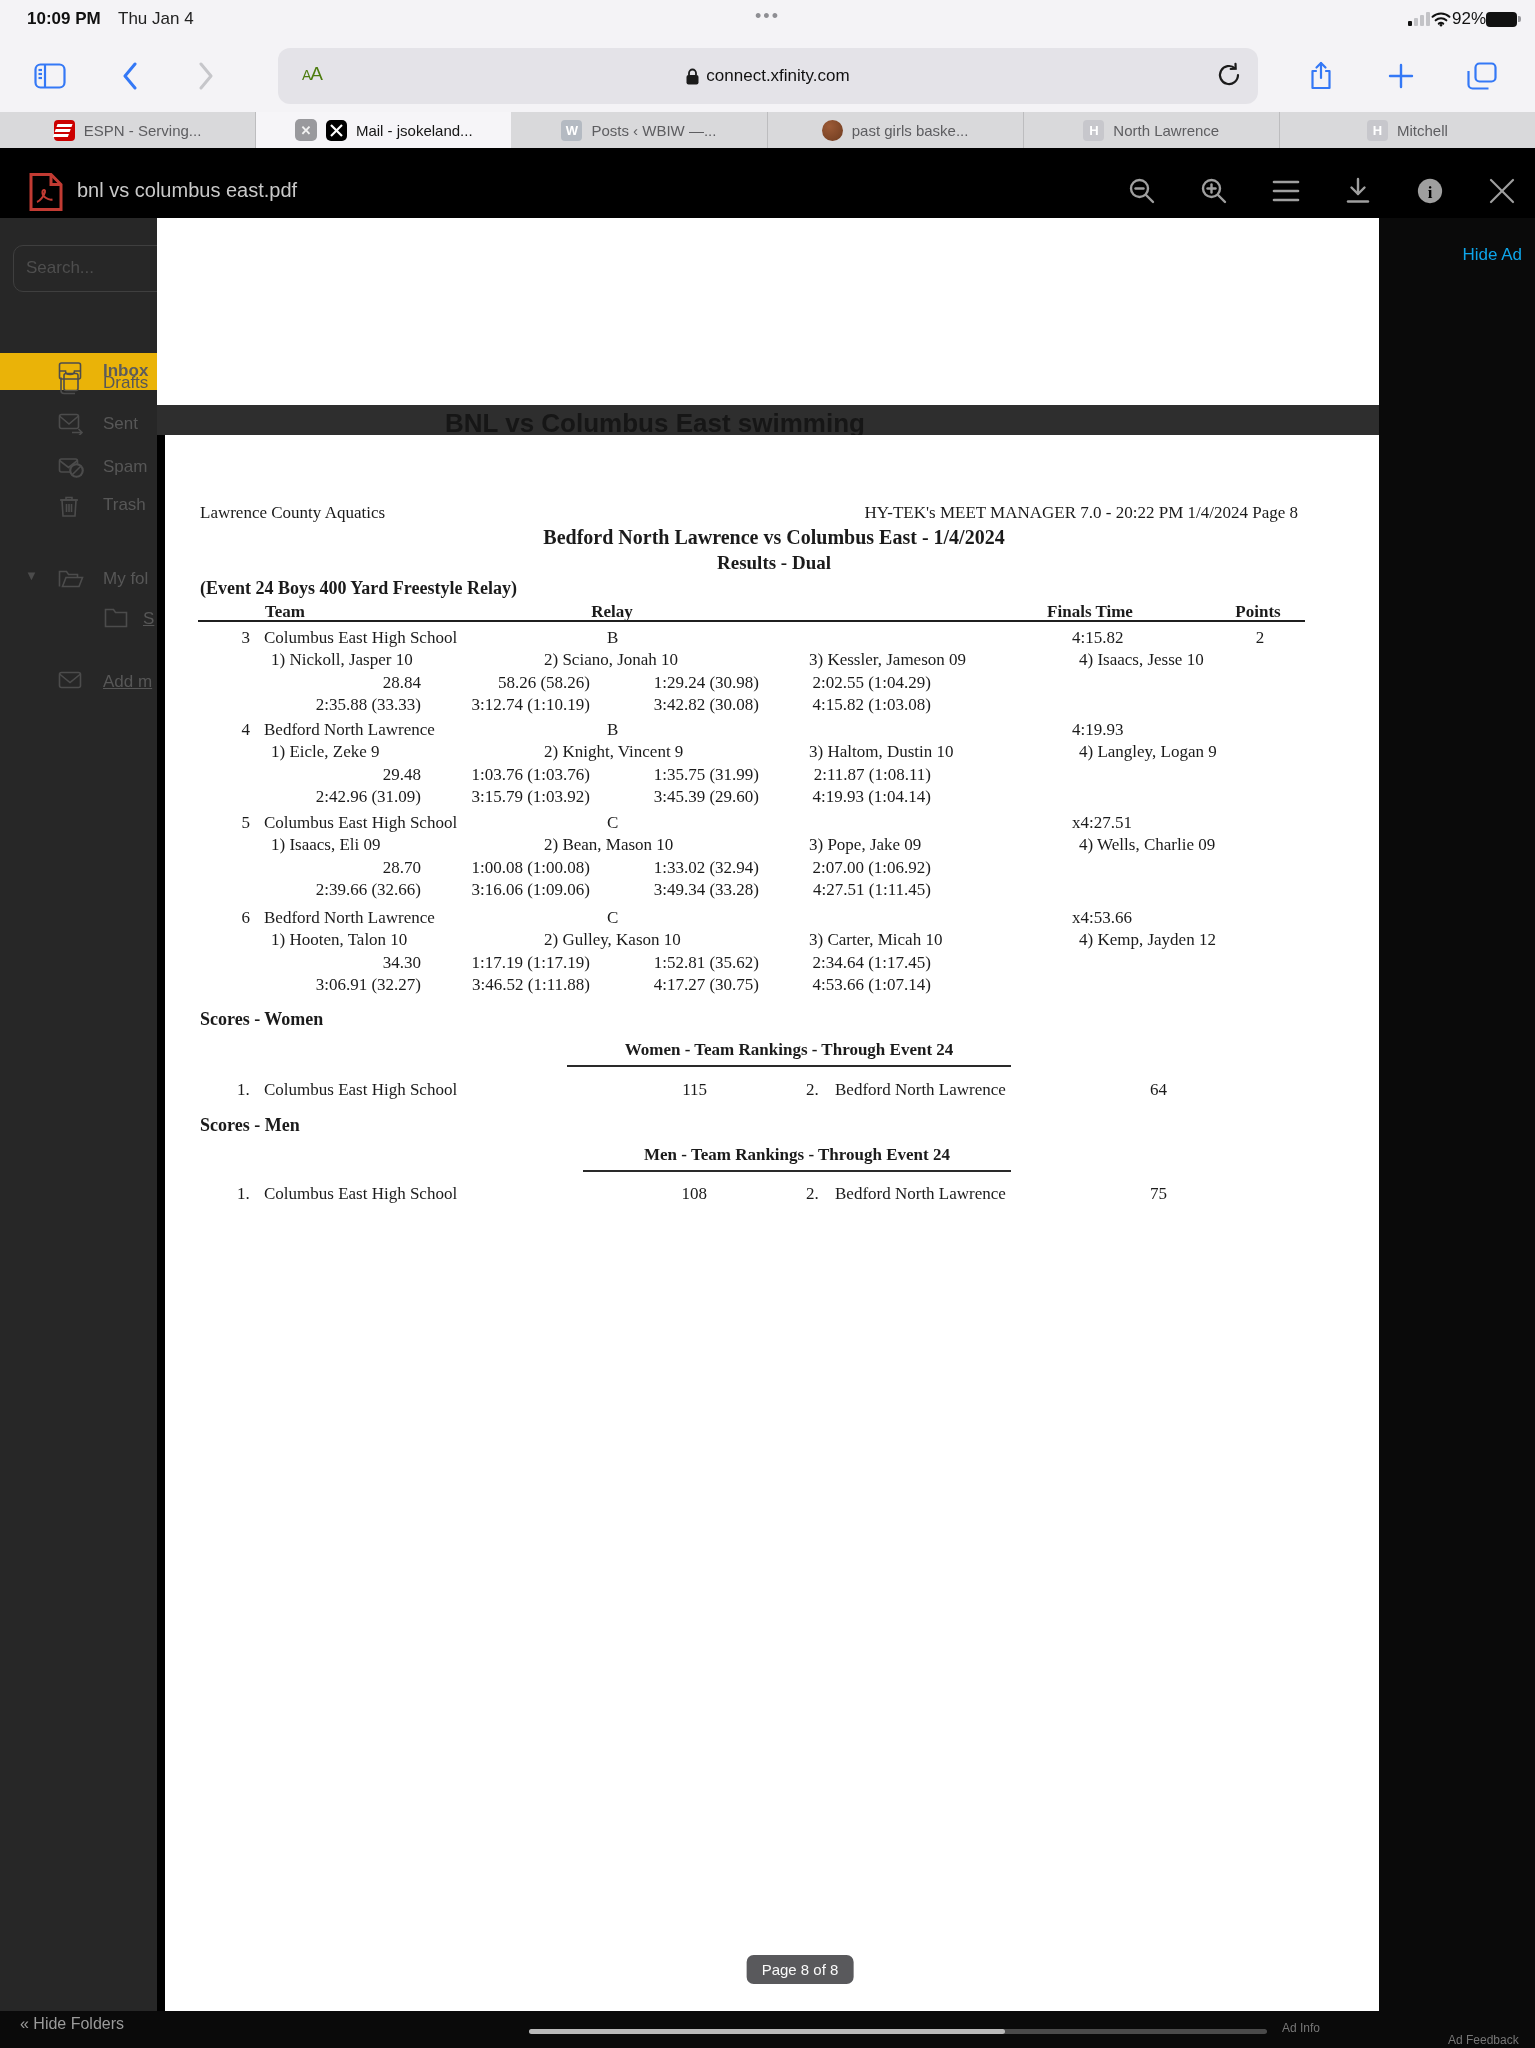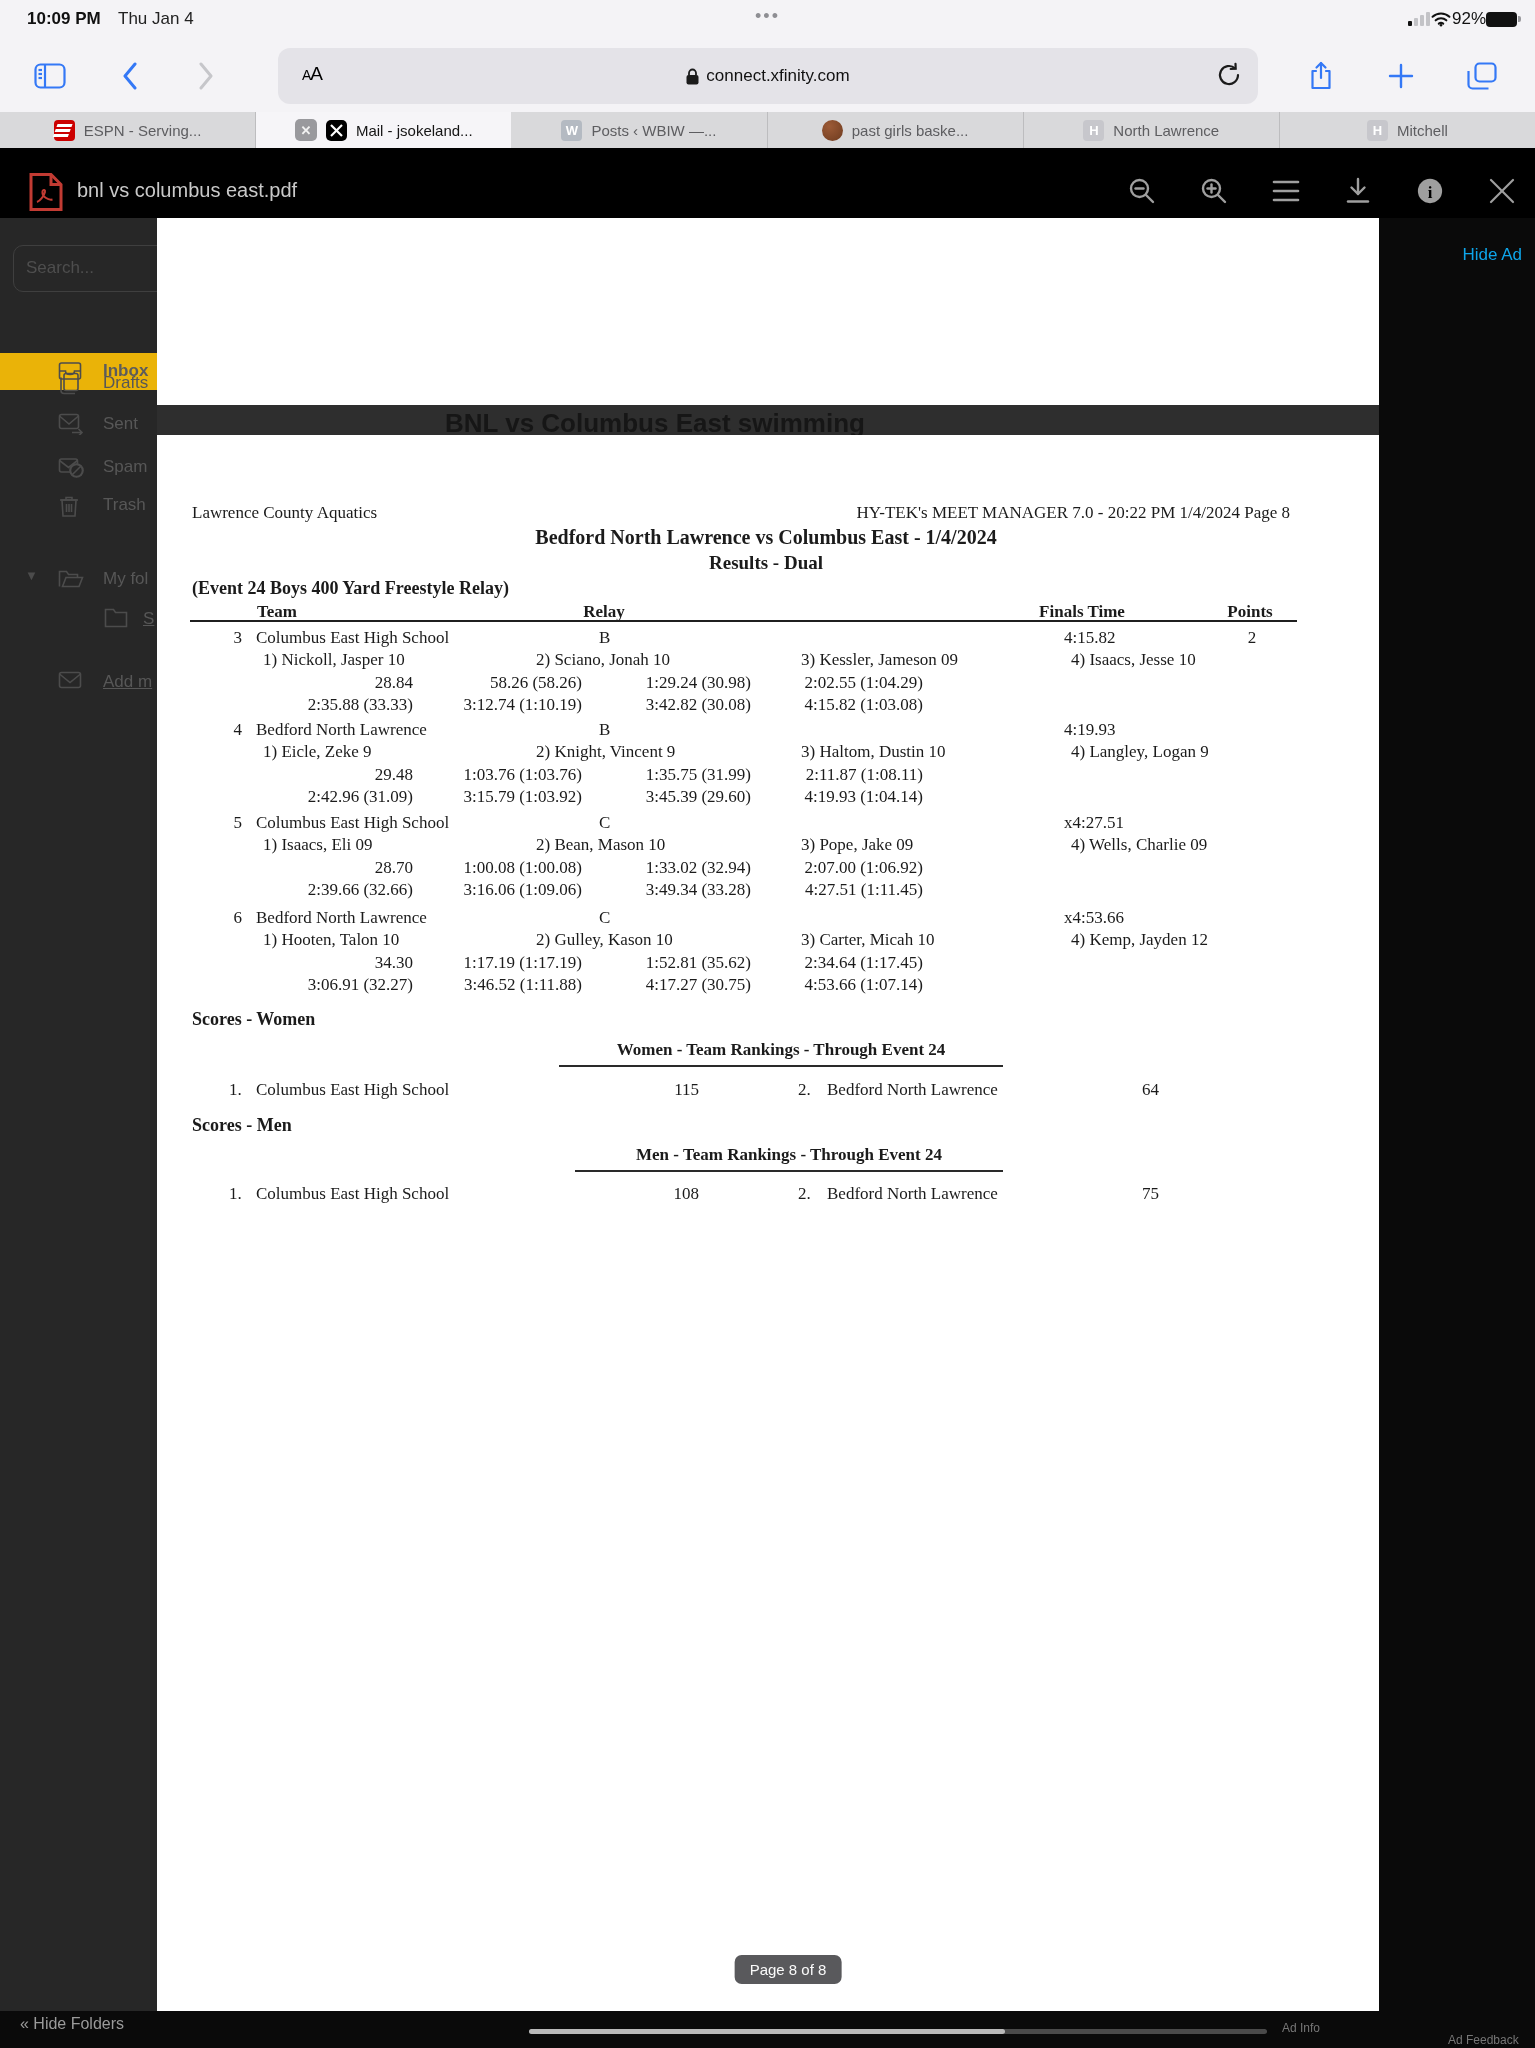--- a/index.html
+++ b/index.html
@@ -17,21 +17,21 @@
   .sig i:nth-child(2){height:8px;}
   .sig i:nth-child(3){height:11px;}
   .sig i:nth-child(4){height:14px;}
   .batt-pct{font-size:17px;color:#111;}
   .batt{position:relative;width:31px;height:15px;background:#111;border-radius:4px;}
   .batt:after{content:"";position:absolute;right:-4px;top:4.5px;width:3px;height:6px;background:#9a9a9e;border-radius:0 2px 2px 0;}
   
   .toolbar{position:absolute;left:0;top:40px;width:1535px;height:72px;background:#f4f3f6;}
   .tb-ic{position:absolute;top:50%;transform:translateY(-50%);color:#3478f6;display:flex;align-items:center;justify-content:center;}
   .addr{position:absolute;left:278px;top:8px;width:980px;height:56px;background:#e4e3e8;border-radius:12px;}
-  .addr-aa{position:absolute;left:24px;top:15px;font-size:19px;color:#000000;letter-spacing:-1px;text-align:center;}
+  .addr-aa{position:absolute;left:24px;top:15px;font-size:19px;color:#4d7c0f;letter-spacing:-1px;text-align:center;}
   .addr-aa .sm{font-size:14px;}
   .addr-center{position:absolute;left:0;right:0;top:0;height:56px;display:flex;align-items:center;justify-content:center;gap:7px;color:#111;font-size:17px;}
   .addr-reload{position:absolute;right:16px;top:13px;color:#1b1b1b;}
   
   .tabbar{position:absolute;left:0;top:112px;width:1535px;height:36px;display:flex;background:#cfcfd2;}
   .tab{flex:1 1 0;display:flex;align-items:center;justify-content:center;gap:9px;background:#d9d9db;
        border-right:1px solid #bdbdbf;box-sizing:border-box;color:#5d5d60;font-size:15px;overflow:hidden;white-space:nowrap;}
   .tab:last-child{border-right:none;}
   .tab.active{background:#f6f5f8;color:#151515;border-right:none;}
   .tab .lbl{overflow:hidden;text-overflow:ellipsis;max-width:170px;}
@@ -60,21 +60,21 @@
   .sb-item .tx{position:absolute;left:103px;top:8px;white-space:nowrap;}
   .sb-item.active{background:#eab308;margin-top:28px;}
   .sb-item.active .tx{font-weight:700;color:#5c5c5c;}
   .sb-caret{position:absolute;left:25px;top:350px;color:#4c4c4c;font-size:13px;}
   .u{text-decoration:underline;}
   
   .col-center{position:absolute;left:157px;top:218px;width:1222px;height:1793px;}
   .block-a{position:absolute;left:0;top:0;width:1222px;height:187px;background:#fff;}
   .band{position:absolute;left:0;top:187px;width:1222px;height:30px;background:#2e2e2e;overflow:hidden;}
   .band .bt{position:absolute;left:288px;top:3px;font-size:26px;font-weight:700;color:#161616;white-space:nowrap;}
-  .page{position:absolute;left:0;top:217px;width:1262px;height:1576px;background:#fff;}
+  .page{position:absolute;left:8px;top:217px;width:1262px;height:1576px;background:#fff;padding-left:8px;}
   .content{position:absolute;left:35px;top:0;width:1105px;height:100%;font-family:"Liberation Serif",serif;color:#1b1b1b;font-size:17px;}
   .content .abs{position:absolute;white-space:nowrap;}
   .ctr{transform:translateX(-50%);}
   .b{font-weight:700;}
   .hdr-l{left:0;top:68px;}
   .hdr-r{right:7px;top:68px;}
   .title{left:574px;top:91px;font-size:20px;}
   .subtitle{left:574px;top:117px;font-size:19px;}
   .event{left:0;top:143px;font-size:18px;}
   .colhead{top:167px;font-size:17px;}

